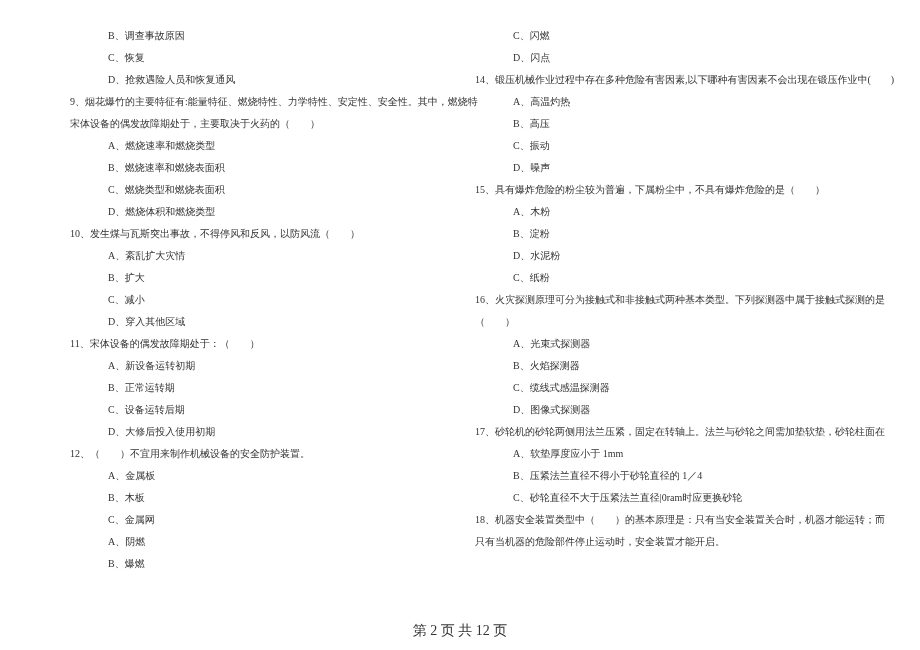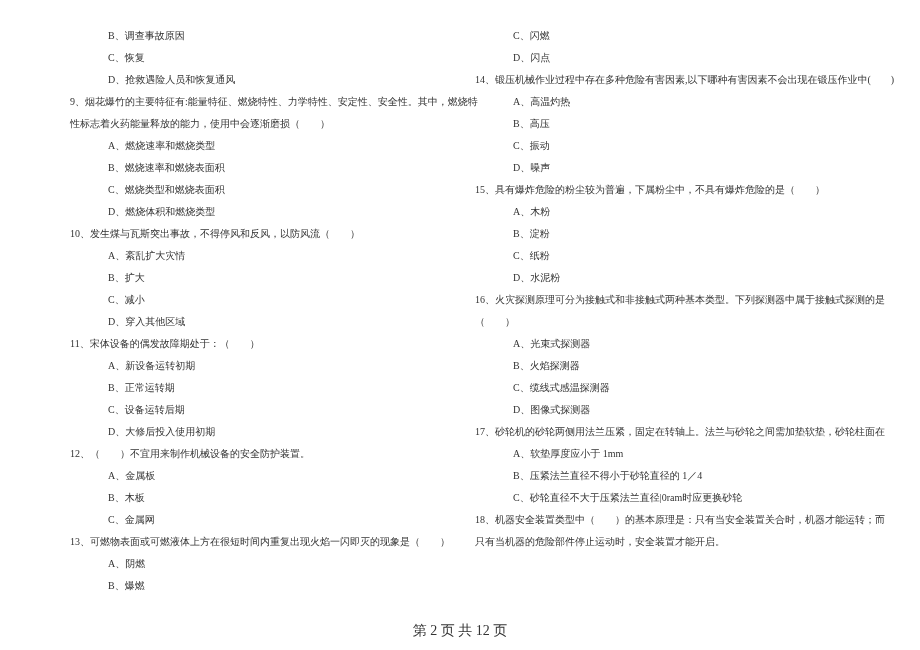--- a/index.html
+++ b/index.html
@@ -57,56 +57,55 @@
   </style>
 </head>
 <body>
 
 <div class="page-container">
   <div class="column column-left" id="col-left">
       <div class="line option">B、调查事故原因</div>
       <div class="line option">C、恢复</div>
       <div class="line option">D、抢救遇险人员和恢复通风</div>
       <div class="line question">9、烟花爆竹的主要特征有:能量特征、燃烧特性、力学特性、安定性、安全性。其中，燃烧特</div>
-      <div class="line question-cont">性标志着火药能量释放的能力，使用中会逐渐磨损（　　）</div>
+      <div class="line question-cont">宋体设备的偶发故障期处于，主要取决于火药的（　　）</div>
       <div class="line option">A、燃烧速率和燃烧类型</div>
       <div class="line option">B、燃烧速率和燃烧表面积</div>
       <div class="line option">C、燃烧类型和燃烧表面积</div>
       <div class="line option">D、燃烧体积和燃烧类型</div>
       <div class="line question">10、发生煤与瓦斯突出事故，不得停风和反风，以防风流（　　）</div>
       <div class="line option">A、紊乱扩大灾情</div>
       <div class="line option">B、扩大</div>
       <div class="line option">C、减小</div>
       <div class="line option">D、穿入其他区域</div>
       <div class="line question">11、宋体设备的偶发故障期处于：（　　）</div>
       <div class="line option">A、新设备运转初期</div>
       <div class="line option">B、正常运转期</div>
       <div class="line option">C、设备运转后期</div>
       <div class="line option">D、大修后投入使用初期</div>
       <div class="line question">12、（　　）不宜用来制作机械设备的安全防护装置。</div>
       <div class="line option">A、金属板</div>
       <div class="line option">B、木板</div>
       <div class="line option">C、金属网</div>
-      <div class="line question">13、可燃物表面或可燃液体上方在很短时间内重复出现火焰一闪即灭的现象是（　　）</div>
       <div class="line option">A、阴燃</div>
       <div class="line option">B、爆燃</div>
     </div>
   <div class="column column-right" id="col-right">
       <div class="line option">C、闪燃</div>
       <div class="line option">D、闪点</div>
       <div class="line question">14、锻压机械作业过程中存在多种危险有害因素,以下哪种有害因素不会出现在锻压作业中(　　)</div>
       <div class="line option">A、高温灼热</div>
       <div class="line option">B、高压</div>
       <div class="line option">C、振动</div>
       <div class="line option">D、噪声</div>
       <div class="line question">15、具有爆炸危险的粉尘较为普遍，下属粉尘中，不具有爆炸危险的是（　　）</div>
       <div class="line option">A、木粉</div>
       <div class="line option">B、淀粉</div>
+      <div class="line option">D、水泥粉</div>
       <div class="line option">C、纸粉</div>
-      <div class="line option">D、水泥粉</div>
       <div class="line question">16、火灾探测原理可分为接触式和非接触式两种基本类型。下列探测器中属于接触式探测的是</div>
       <div class="line question-cont">（　　）</div>
       <div class="line option">A、光束式探测器</div>
       <div class="line option">B、火焰探测器</div>
       <div class="line option">C、缆线式感温探测器</div>
       <div class="line option">D、图像式探测器</div>
       <div class="line question">17、砂轮机的砂轮两侧用法兰压紧，固定在转轴上。法兰与砂轮之间需加垫软垫，砂轮柱面在</div>
       <div class="line option">A、软垫厚度应小于 1mm</div>
       <div class="line option">B、压紧法兰直径不得小于砂轮直径的 1／4</div>
       <div class="line option">C、砂轮直径不大于压紧法兰直径|0ram时应更换砂轮</div>

